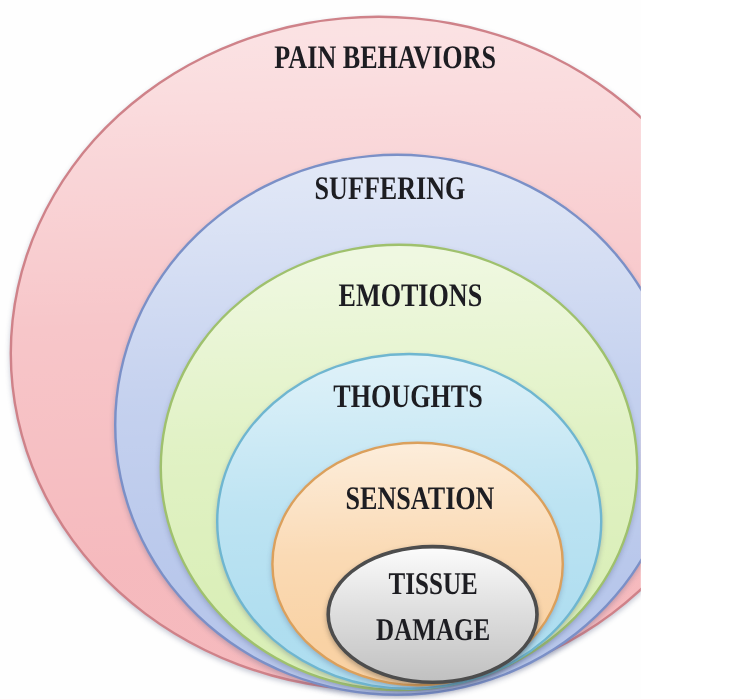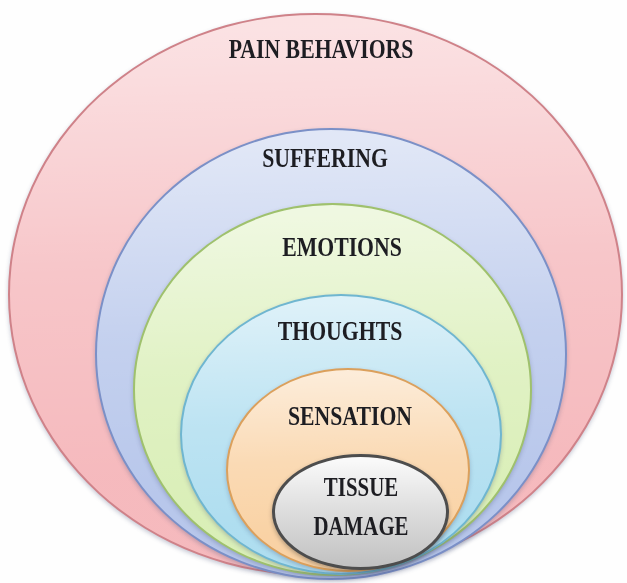--- a/index.html
+++ b/index.html
@@ -2,21 +2,21 @@
 <html><head>
 <meta charset="utf-8">
 <style>
   html, body {
     margin: 0;
     padding: 0;
     background: #ffffff;
   }
   #stage {
     position: relative;
-    width: 627px;
+    width: 534px;
     height: 583px;
     background: #fefefe;
     overflow: hidden;
     font-family: "Liberation Serif", serif;
   }
   .ring {
     position: absolute;
     border-radius: 50%;
     border: 2px solid;
     box-sizing: border-box;

